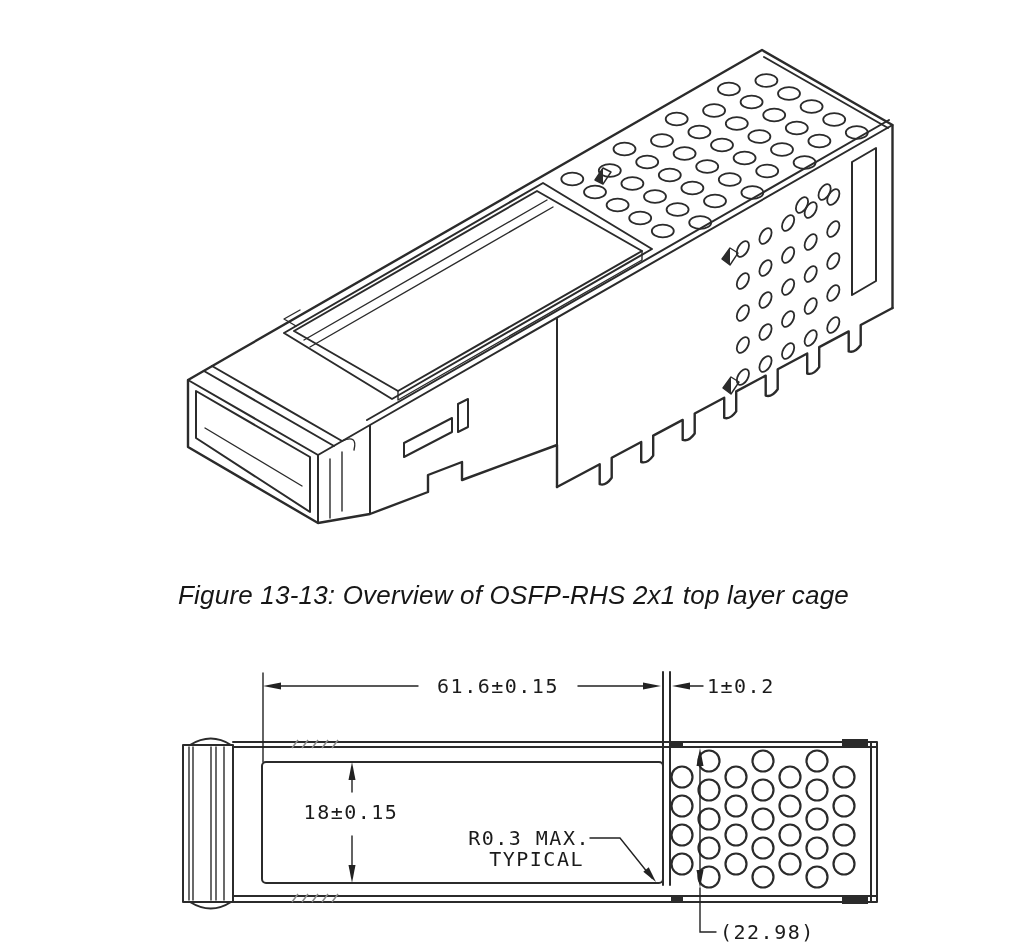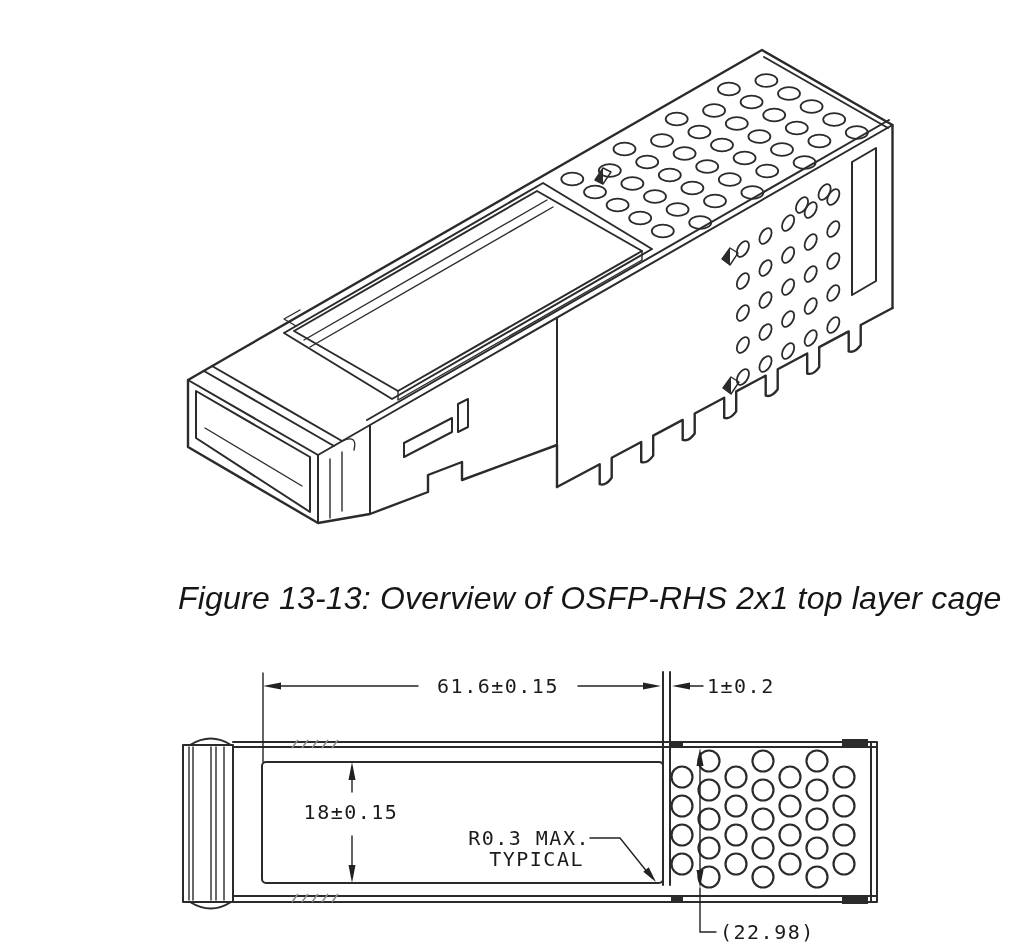--- a/index.html
+++ b/index.html
@@ -12,21 +12,21 @@
   .ln-heavy{stroke-width:2.4;}
   .ln-thin{stroke-width:1.4;}
   .dark{fill:#2b2b2b;stroke:none;}
   .dim{fill:none;stroke:#222222;stroke-width:1.4;stroke-linecap:round;}
   .arrow{fill:#222222;stroke:none;}
   .dimtext{font-family:"DejaVu Sans Mono","Liberation Mono",monospace;font-size:20px;
            fill:#1b1b1b;letter-spacing:1.5px;}
   #top-holes ellipse,#side-holes ellipse{fill:none;stroke:#2b2b2b;stroke-width:1.8;}
   #plan-holes circle{fill:none;stroke:#2b2b2b;stroke-width:2.2;}
   .serr{fill:none;stroke:#8a8a8a;stroke-width:1.5;}
-  .caption{position:absolute;top:580px;left:178px;font-style:italic;font-size:32px;
+  .caption{position:absolute;top:580px;left:178px;font-style:italic;font-size:26px;
            color:#161616;letter-spacing:0.2px;white-space:nowrap;}
 </style>
 </head>
 <body>
 
 <div class="canvas">
 
   <svg id="iso" width="1024" height="560" viewBox="0 0 1024 560">
 
     <g>

